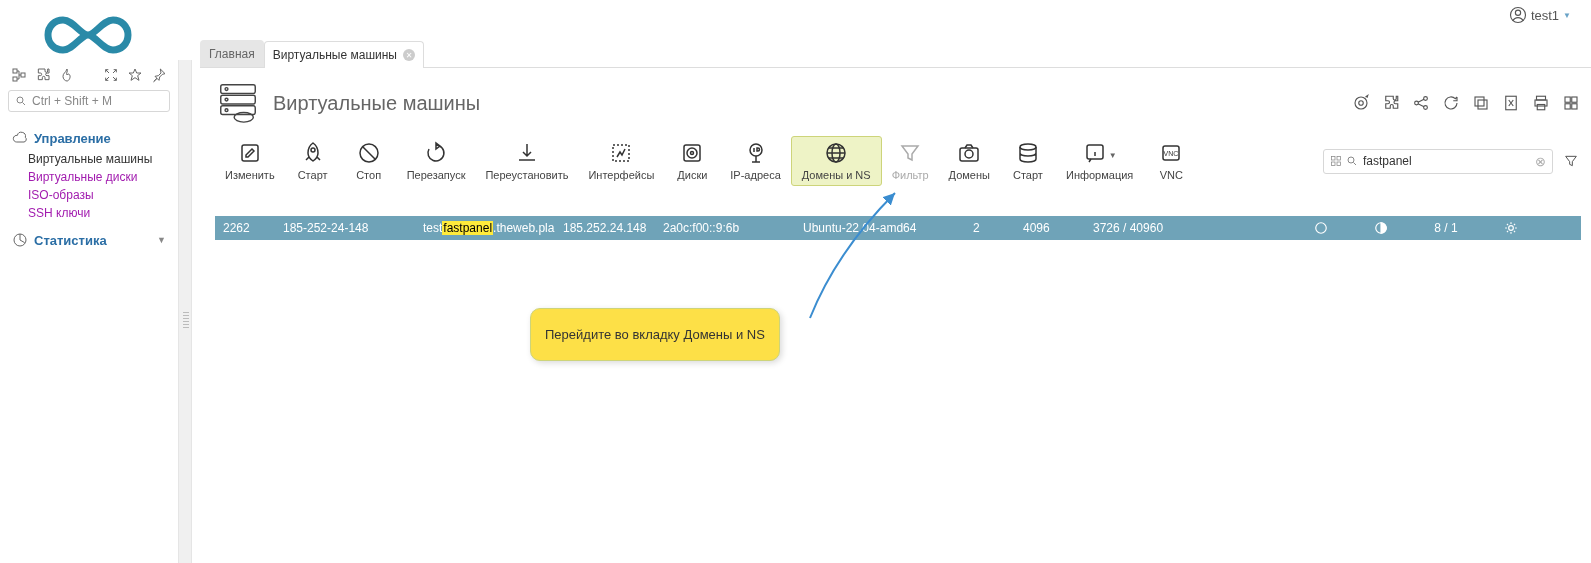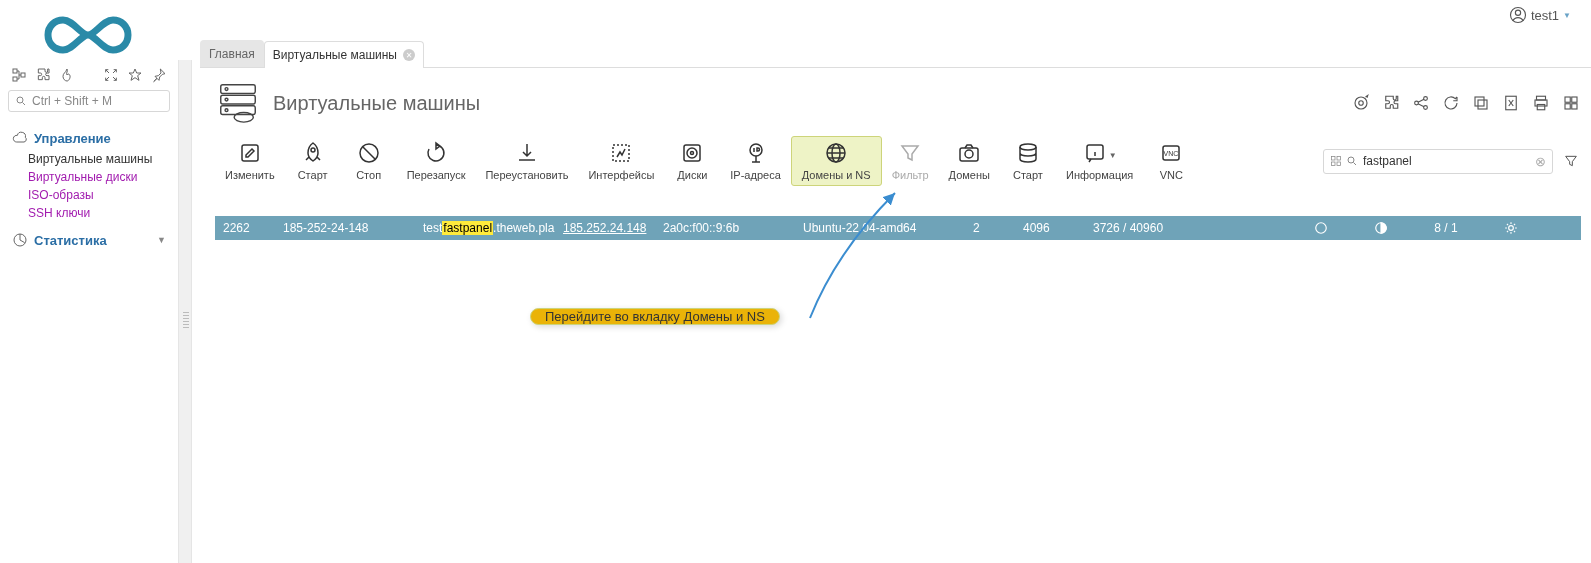--- a/index.html
+++ b/index.html
@@ -72,33 +72,33 @@
 
 .item-caret { font-size: 8px; color: #666; margin-left: 2px; }
 
 
 .table { position: absolute; top: 216px; left: 215px; right: 10px; }
 .table-row { display: flex; align-items: center; background: #6fa3b8; color: #fff; font-size: 12px; height: 24px; }
 .cell { padding: 0 8px; white-space: nowrap; overflow: hidden; }
 .c-id { width: 60px; }
 .c-name { width: 140px; }
 .c-host { width: 140px; }
-.c-ipv4 { width: 100px; text-decoration: underline; }
+.c-ipv4 { width: 100px; }
 .c-ipv6 { width: 140px; }
 .c-os { width: 170px; }
 .c-cpu { width: 50px; text-align: left; }
 .c-ram { width: 70px; text-align: left; }
 .c-disk { width: 140px; text-align: left; }
 .c-icon { width: 60px; text-align: center; display:flex; align-items:center; justify-content:center; }
 .c-count { width: 70px; text-align: center; }
 .c-flex { flex: 1; }
 .hl { background: #ffeb3b; color: #000; padding: 0 1px; }
 
 
-.callout { position: absolute; top: 308px; left: 530px; background: #eab308; border: 1px solid #cdd47a; border-radius: 10px; padding: 0 14px; font-size: 13px; color: #333; box-shadow: 2px 2px 6px rgba(0,0,0,0.15); }
+.callout { position: absolute; top: 308px; left: 530px; background: #fde047; border: 1px solid #cdd47a; border-radius: 10px; padding: 18px 14px; font-size: 13px; color: #333; box-shadow: 2px 2px 6px rgba(0,0,0,0.15); }
 .arrow-svg { position: absolute; top: 188px; left: 770px; width: 140px; height: 140px; pointer-events: none; }
 
 </style>
 </head>
 <body>
 
 <div class="header">
   <div class="user-info">
     <svg viewBox="0 0 24 24" fill="none" stroke-width="1.5">
         <circle cx="12" cy="12" r="10"></circle>

